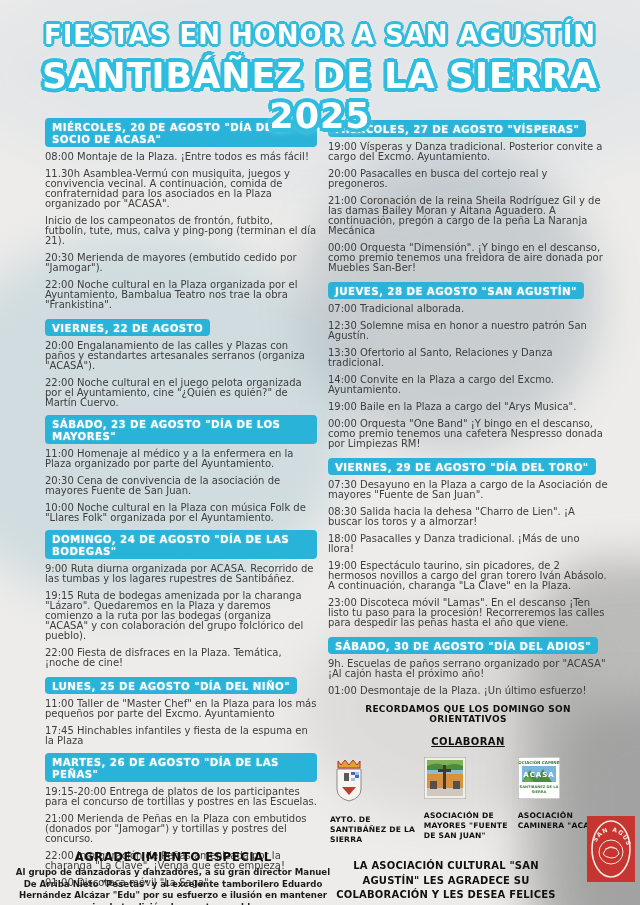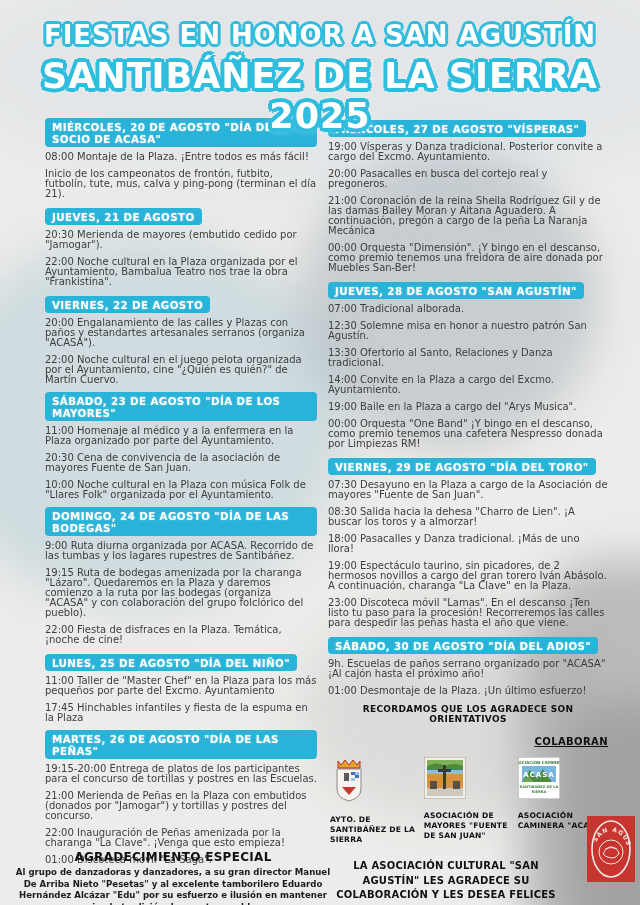--- a/index.html
+++ b/index.html
@@ -43,21 +43,21 @@
     padding:3px 7px 2px;border-radius:4px;margin:0 0 5px;
     text-shadow:0 0 2px rgba(255,255,255,.45);
   }
   .event{font-size:10px;line-height:10px;color:#3d3d3d;margin:0 0 7px;font-weight:400;}
 
   .thanks{position:absolute;left:12px;top:850px;width:322px;text-align:center;z-index:5;}
   .thanks-h{font-size:12px;font-weight:800;color:#101010;margin:0 0 3px;letter-spacing:.3px;}
   .thanks-p{font-size:8.6px;line-height:11.5px;color:#1c1c1c;margin:0;font-weight:600;}
 
   .notice{font-size:9px;font-weight:800;color:#101010;text-align:center;margin:8px 0 12px;letter-spacing:.3px;}
-  .collab-h{font-size:10px;font-weight:800;color:#101010;text-decoration:underline;text-align:right;margin:0 0 10px;letter-spacing:.4px;}
+  .collab-h{font-size:10px;font-weight:800;color:#101010;text-decoration:underline;text-align:center;margin:0 0 10px;letter-spacing:.4px;}
   .logos{display:flex;justify-content:space-between;align-items:flex-start;padding:0 2px;}
   .logo-item{width:32%;}
   .logo-box{display:inline-block;height:46px;}
   .logo-label{font-size:7.6px;font-weight:800;color:#101010;line-height:10px;margin-top:8px;letter-spacing:.2px;}
 
   .closing{margin-top:14px;padding-right:44px;}
   .closing-text{font-size:10px;font-weight:800;color:#101010;text-align:center;line-height:14.5px;letter-spacing:.2px;margin:0;}
 
   .stamp{position:absolute;right:5px;top:816px;z-index:6;}
 </style>
@@ -74,24 +74,23 @@
   <div class="bg-blob bg-gray2"></div>
 
   <div class="title-wrap">
     <div class="t1">FIESTAS EN HONOR A SAN AGUSTÍN</div>
     <div class="t2">SANTIBÁÑEZ DE LA SIERRA 2025</div>
   </div>
 
   <div class="col col-left" id="col-left">
     <section class="day-section">
       <div class="day-heading">MIÉRCOLES, 20 DE AGOSTO "DÍA DEL SOCIO DE ACASA"</div>
-    <p class="event">08:00 Montaje de la Plaza. ¡Entre todos es más fácil!</p><p class="event">Inicio de los campeonatos de frontón, futbito, futbolín, tute, mus, calva y ping-pong (terminan el día 21).</p></section>
-
-    <section class="day-section">
-      <div class="day-heading">JUEVES, 21 DE AGOSTO</div>
+    <p class="event">08:00 Montaje de la Plaza. ¡Entre todos es más fácil!</p><p class="event">11.30h Asamblea-Vermú con musiquita, juegos y convivencia vecinal. A continuación, comida de confraternidad para los asociados en la Plaza organizado por "ACASA".</p><p class="event">Inicio de los campeonatos de frontón, futbito, futbolín, tute, mus, calva y ping-pong (terminan el día 21).</p></section>
+
+    <section class="day-section">
     <p class="event">20:30 Merienda de mayores (embutido cedido por "Jamogar").</p><p class="event">22:00 Noche cultural en la Plaza organizada por el Ayuntamiento, Bambalua Teatro nos trae la obra "Frankistina".</p></section>
 
     <section class="day-section">
       <div class="day-heading">VIERNES, 22 DE AGOSTO</div>
     <p class="event">20:00 Engalanamiento de las calles y Plazas con paños y estandartes artesanales serranos (organiza "ACASA").</p><p class="event">22:00 Noche cultural en el juego pelota organizada por el Ayuntamiento, cine "¿Quién es quién?" de Martín Cuervo.</p></section>
 
     <section class="day-section">
       <div class="day-heading">SÁBADO, 23 DE AGOSTO "DÍA DE LOS MAYORES"</div>
     <p class="event">11:00 Homenaje al médico y a la enfermera en la Plaza organizado por parte del Ayuntamiento.</p><p class="event">20:30 Cena de convivencia de la asociación de mayores Fuente de San Juan.</p><p class="event">10:00 Noche cultural en la Plaza con música Folk de "Llares Folk" organizada por el Ayuntamiento.</p></section>
 
@@ -120,21 +119,21 @@
 
     <section class="day-section">
       <div class="day-heading">VIERNES, 29 DE AGOSTO "DÍA DEL TORO"</div>
     <p class="event">07:30 Desayuno en la Plaza a cargo de la Asociación de mayores "Fuente de San Juan".</p><p class="event">08:30 Salida hacia la dehesa "Charro de Lien". ¡A buscar los toros y a almorzar!</p><p class="event">18:00 Pasacalles y Danza tradicional. ¡Más de uno llora!</p><p class="event">19:00 Espectáculo taurino, sin picadores, de 2 hermosos novillos a cargo del gran torero Iván Abásolo. A continuación, charanga "La Clave" en la Plaza.</p><p class="event">23:00 Discoteca móvil "Lamas". En el descanso ¡Ten listo tu paso para la procesión! Recorreremos las calles para despedir las peñas hasta el año que viene.</p></section>
 
     <section class="day-section">
       <div class="day-heading">SÁBADO, 30 DE AGOSTO "DÍA DEL ADIOS"</div>
     <p class="event">9h. Escuelas de paños serrano  organizado por "ACASA" ¡Al cajón hasta el próximo año!</p><p class="event">01:00 Desmontaje de la Plaza. ¡Un último esfuerzo!</p></section>
 
     <div>
-      <div class="notice">RECORDAMOS QUE LOS AGRADECE SON ORIENTATIVOS</div>
+      <div class="notice">RECORDAMOS QUE LOS DOMINGO SON ORIENTATIVOS</div>
       <div class="collab-h">COLABORAN</div>
       <div class="logos">
         <div class="logo-item">
           <span class="logo-box">
             <svg width="38" height="46" viewBox="0 0 38 46">
               <path d="M7,12 h24 v20 q0,9 -12,12 q-12,-3 -12,-12 Z" fill="#f7f4ef" stroke="#8a8a8a" stroke-width="1"></path>
               <path d="M8,4 l3,4 l4,-5 l4,5 l4,-5 l4,5 l3,-4 v7 h-22 Z" fill="#e0a32e" stroke="#b5302a" stroke-width="1"></path>
               <rect x="14" y="16" width="5" height="8" fill="#5a5a5a"></rect>
               <rect x="21" y="15" width="4" height="3" fill="#3f6fb5"></rect>
                 <rect x="25" y="18" width="4" height="3" fill="#3f6fb5"></rect>

